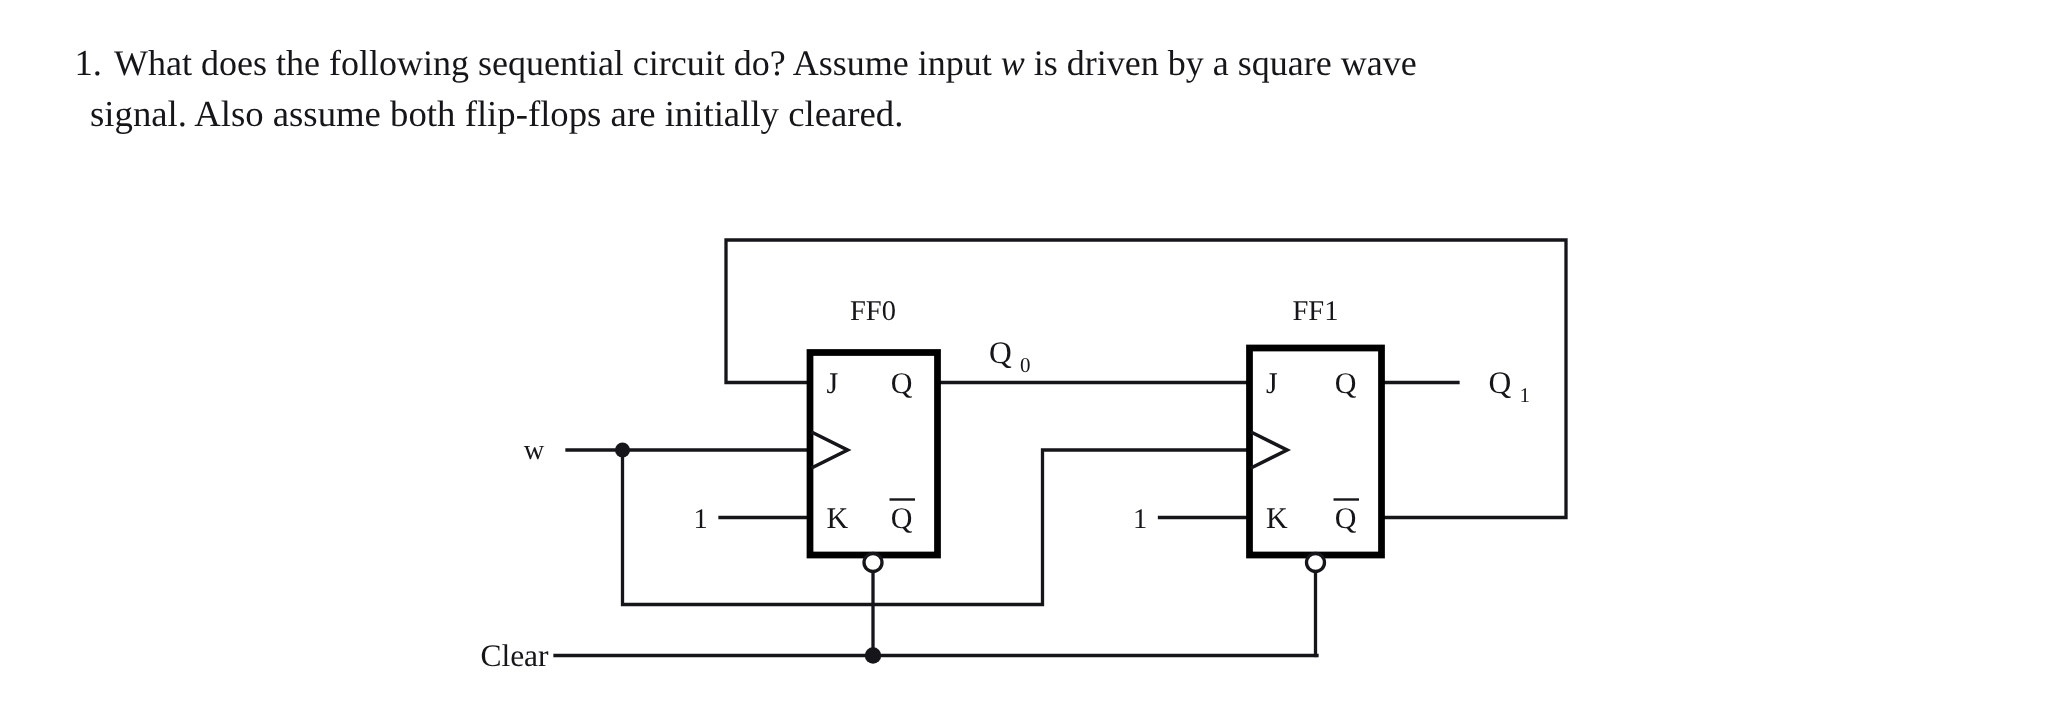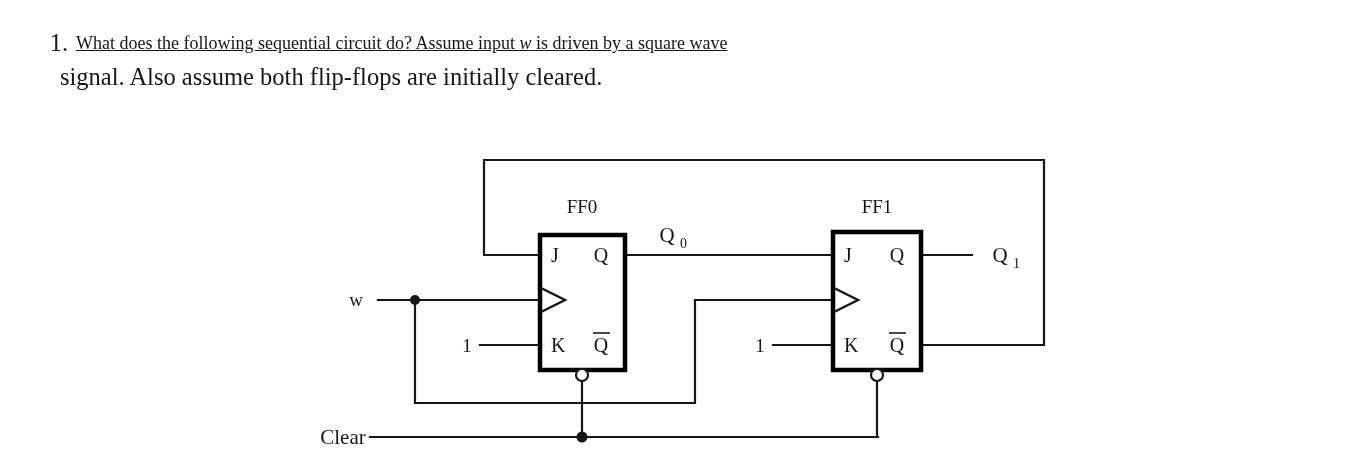--- a/index.html
+++ b/index.html
@@ -30,24 +30,23 @@
   .q-number {
     width: 40px;
     min-width: 40px;
     text-align: right;
     padding-right: 8px;
     font-size: 24.5px;
     line-height: 34px;
     margin-left: 28px;
   }
   .q-text {
-    font-size: 18px;
+    font-size: 24px;
     line-height: 34px;
     max-width: 1200px;
-    text-decoration: underline;
   }
   .q-line2 {
     margin-left: 60px;
     font-size: 24.5px;
     line-height: 34px;
   }
   .var-italic {
     font-style: italic;
     font-family: "Liberation Serif", "DejaVu Serif", serif;
   }

